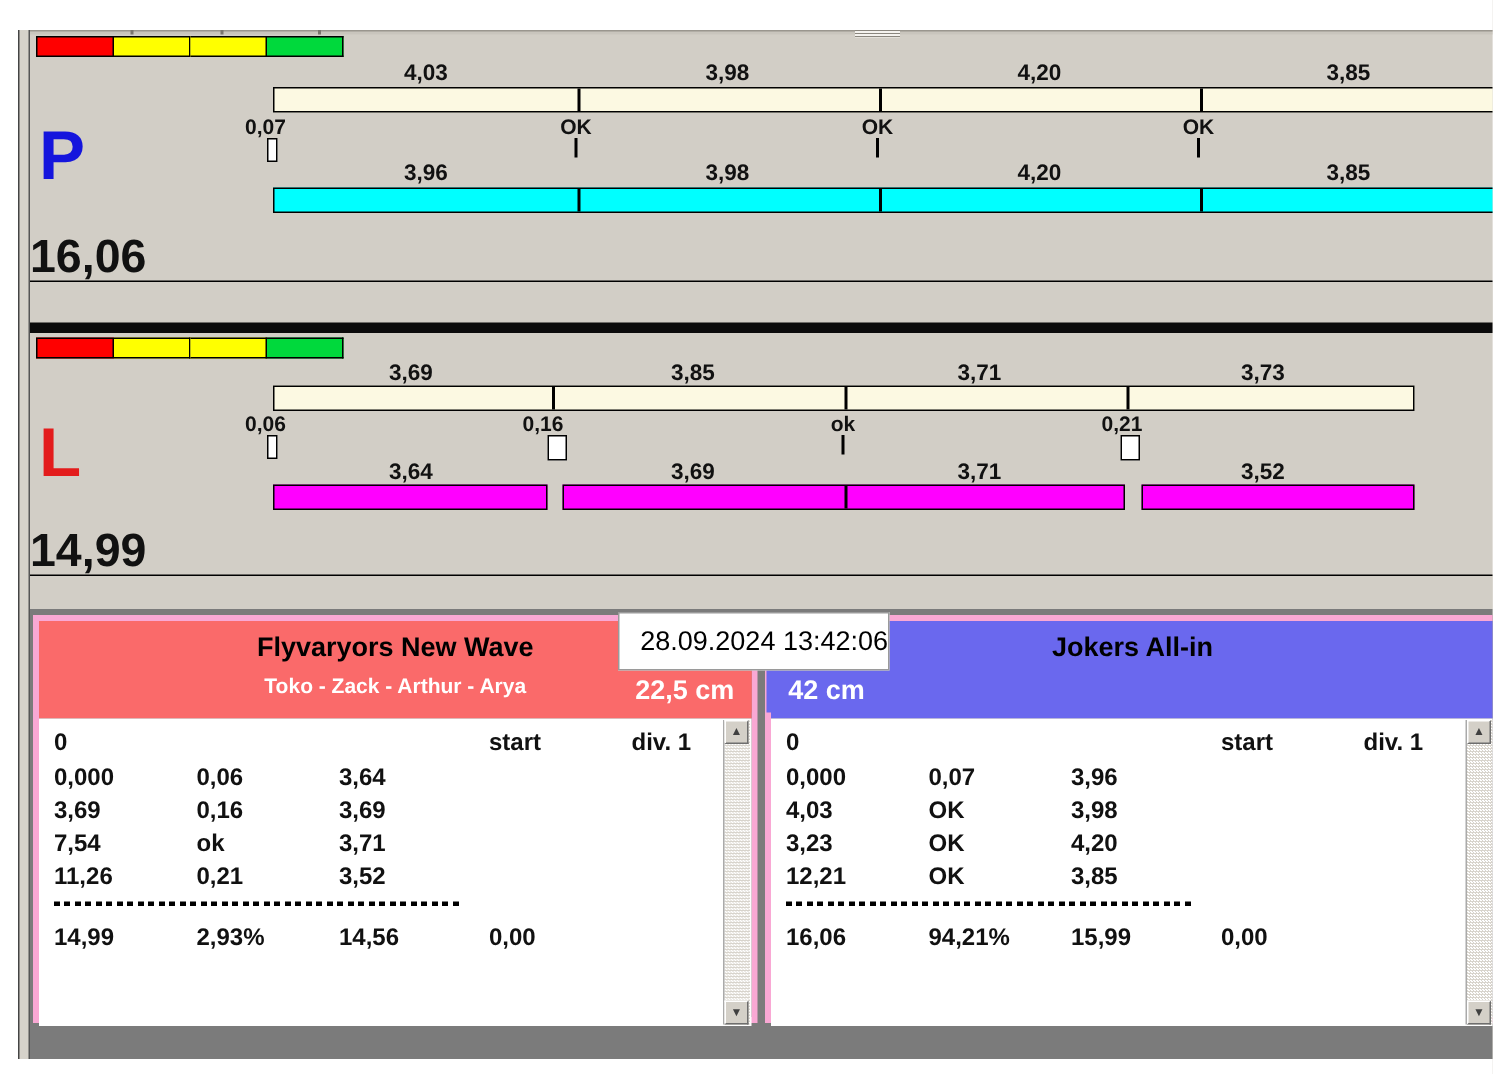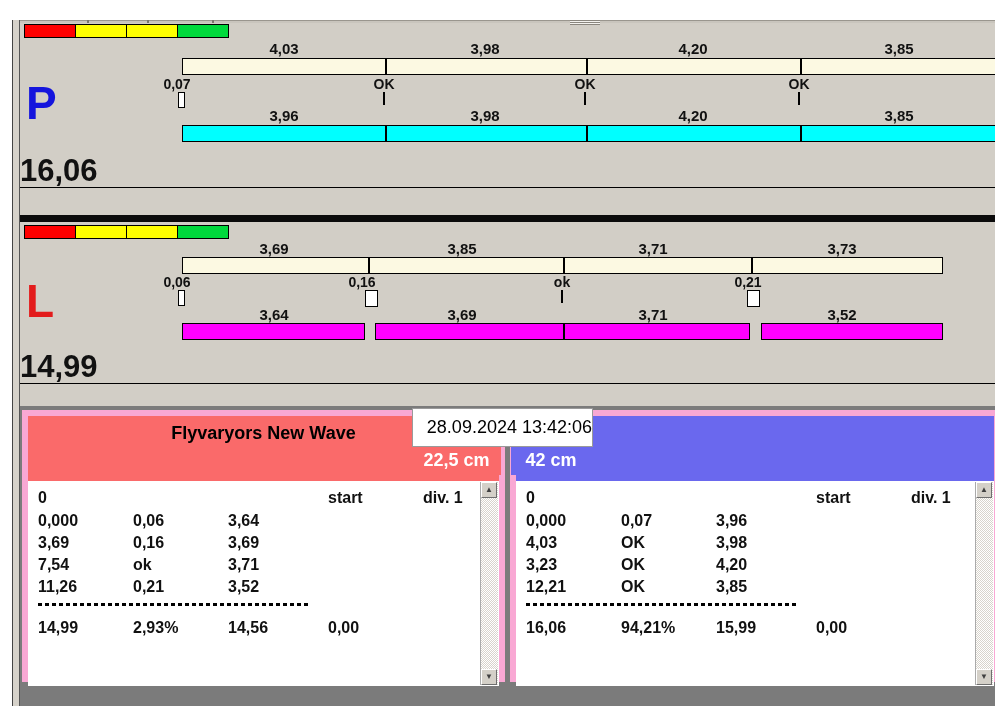--- a/index.html
+++ b/index.html
@@ -26,21 +26,21 @@
   .hbar{position:absolute;height:15px;border:1px solid #000;}
   .hdiv{position:absolute;top:0;width:2px;height:15px;background:#000;}
   .tickline{position:absolute;width:2px;height:13px;background:#000;}
   .wbox{position:absolute;background:#fff;border:1px solid #000;}
   .lane-letter{position:absolute;font-size:46px;font-weight:bold;line-height:1;}
   .lane-total{position:absolute;font-size:31px;font-weight:bold;color:#111;line-height:1;}
   .gap-strip{position:absolute;left:6px;width:982px;background:#d2cec6;}
   .black-bar{position:absolute;left:6px;top:195px;width:982px;height:7px;background:#0b0b0b;}
   
   .bottom{position:absolute;left:0;top:386px;width:995px;height:300px;background:#7b7b7b;}
-  .team-panel{position:absolute;top:4px;height:272px;border:6px solid #f9a8d4;box-sizing:border-box;}
+  .team-panel{position:absolute;top:4px;height:272px;border:4px solid #f9a8d4;box-sizing:border-box;}
   .team-panel.left{left:10px;width:483px;}
   .team-panel.right{left:498px;width:490px;}
   .team-header{height:65px;text-align:center;}
   .team-name{padding-top:7px;font-size:18px;font-weight:bold;color:#000;}
   .team-roster{padding-top:7px;font-size:14px;font-weight:bold;color:#fff;}
   .table-area{position:relative;background:#fff;height:205px;font-weight:bold;font-size:16px;color:#111;}
   .cell{position:absolute;white-space:nowrap;}
   .dashline{position:absolute;height:3px;background:repeating-linear-gradient(90deg,#000 0 4px,transparent 4px 7px);}
   .date-box{position:absolute;left:400px;top:2px;width:179px;height:37px;background:#fff;border:1px solid #9a9a9a;font-size:18px;color:#000;text-align:right;line-height:37px;z-index:6;}
   .cm-label{position:absolute;top:40px;height:29px;color:#fff;font-size:18px;font-weight:bold;text-align:center;line-height:29px;z-index:5;}
@@ -155,20 +155,21 @@
     <span class="lane-total" style="left:2px;top:129px">14,99</span>
   </div>
 
   <div class="gap-strip" style="top:364px;height:22px"></div>
 
   <div class="bottom">
 
     <div class="team-panel left">
       <div class="team-header" style="background-color: rgb(250, 106, 106);">
         <div class="team-name">Flyvaryors New Wave</div>
+        <div class="team-roster">Toko - Zack - Arthur - Arya</div>
       </div>
       <div class="table-area">
         <span class="cell" style="left:10px;top:8px">0</span>
         <span class="cell" style="left:300px;top:8px">start</span>
         <span class="cell" style="left:395px;top:8px">div. 1</span>
 
         <span class="cell" style="left:10px;top:31px">0,000</span>
         <span class="cell" style="left:105px;top:31px">0,06</span>
         <span class="cell" style="left:200px;top:31px">3,64</span>
 
@@ -197,20 +198,21 @@
             </div>
           <div class="sbtn down">
               <span class="arr">▼</span>
             </div>
         </div>
       </div>
     </div>
 
     <div class="team-panel right">
       <div class="team-header" style="background-color: rgb(106, 104, 238);">
+        <div class="team-name">Jokers All-in</div>
       </div>
       <div class="table-area">
         <span class="cell" style="left:10px;top:8px">0</span>
         <span class="cell" style="left:300px;top:8px">start</span>
         <span class="cell" style="left:395px;top:8px">div. 1</span>
 
         <span class="cell" style="left:10px;top:31px">0,000</span>
         <span class="cell" style="left:105px;top:31px">0,07</span>
         <span class="cell" style="left:200px;top:31px">3,96</span>
 

